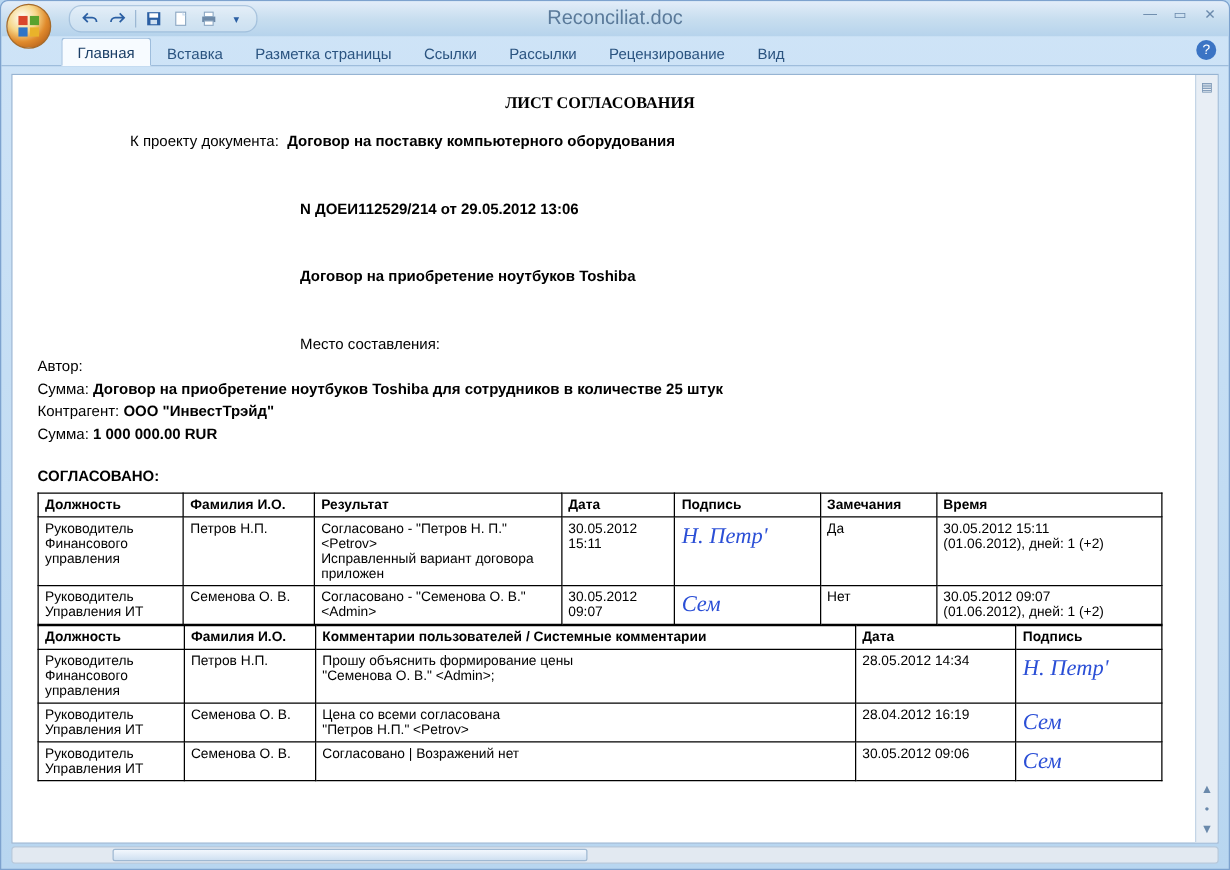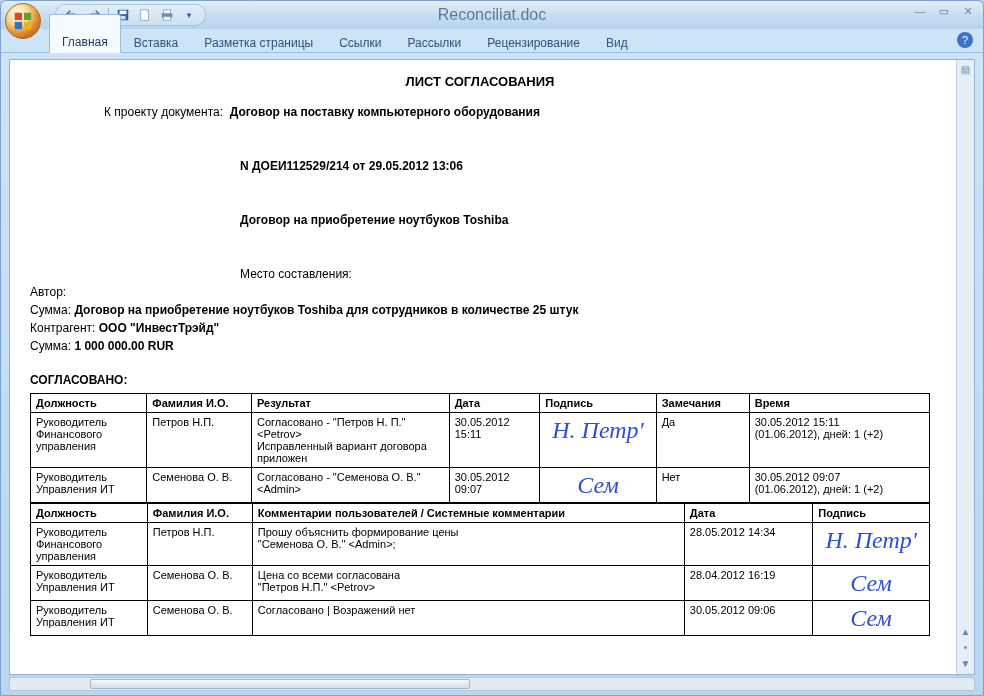--- a/index.html
+++ b/index.html
@@ -88,21 +88,21 @@
     height: 24px;
     display: flex;
     align-items: flex-end;
     padding-left: 48px;
     gap: 0;
     background: transparent;
     border-bottom: 1px solid #9ebddc;
     position:relative;
   }
   .ribbon-tab {
-    padding: 20px 12px 3px;
+    padding: 4px 12px 3px;
     font-size: 12px;
     color: #2b5480;
     cursor: pointer;
     border: 1px solid transparent;
     border-bottom: none;
     margin-bottom: -1px;
   }
   .ribbon-tab.active {
     background: #f7fbff;
     border: 1px solid #9ebddc;
@@ -140,20 +140,21 @@
     padding: 14px 20px 20px 20px;
     font-family: Arial, sans-serif;
     color: #000;
     width: 940px;
   }
   .doc-title {
     text-align: center;
     font-weight: bold;
     font-size: 13px;
     margin-bottom: 14px;
+    font-family: Liberation Serif, serif;
   }
   .meta-block { margin-bottom: 10px; line-height: 1.5; font-size:12px;}
   .indent1 { padding-left: 74px; }
   .indent2 { padding-left: 210px; margin-top: 36px; }
   .bold { font-weight: bold; }
   .sect-head { font-weight: bold; font-size:12px; margin: 18px 0 6px; }
   table.grid {
     border-collapse: collapse;
     width: 100%;
     font-size: 11px;
@@ -163,24 +164,23 @@
     border: 1px solid #000;
     padding: 3px 5px;
     vertical-align: top;
     text-align: left;
   }
   table.grid th { font-weight: bold; }
   .sig {
     color: #2b4fd6;
     font-family: "Comic Sans MS", cursive;
     font-style: italic;
-    font-size: 24px;
+    font-size: 18px;
     line-height: 1;
     padding: 2px 0;
-    text-align: center;
   }
   .hscroll {
     position: absolute;
     left: 8px;
     right: 8px;
     bottom: 4px;
     height: 14px;
     background: #e2e9f1;
     border: 1px solid #b7c9db;
     border-radius: 3px;

